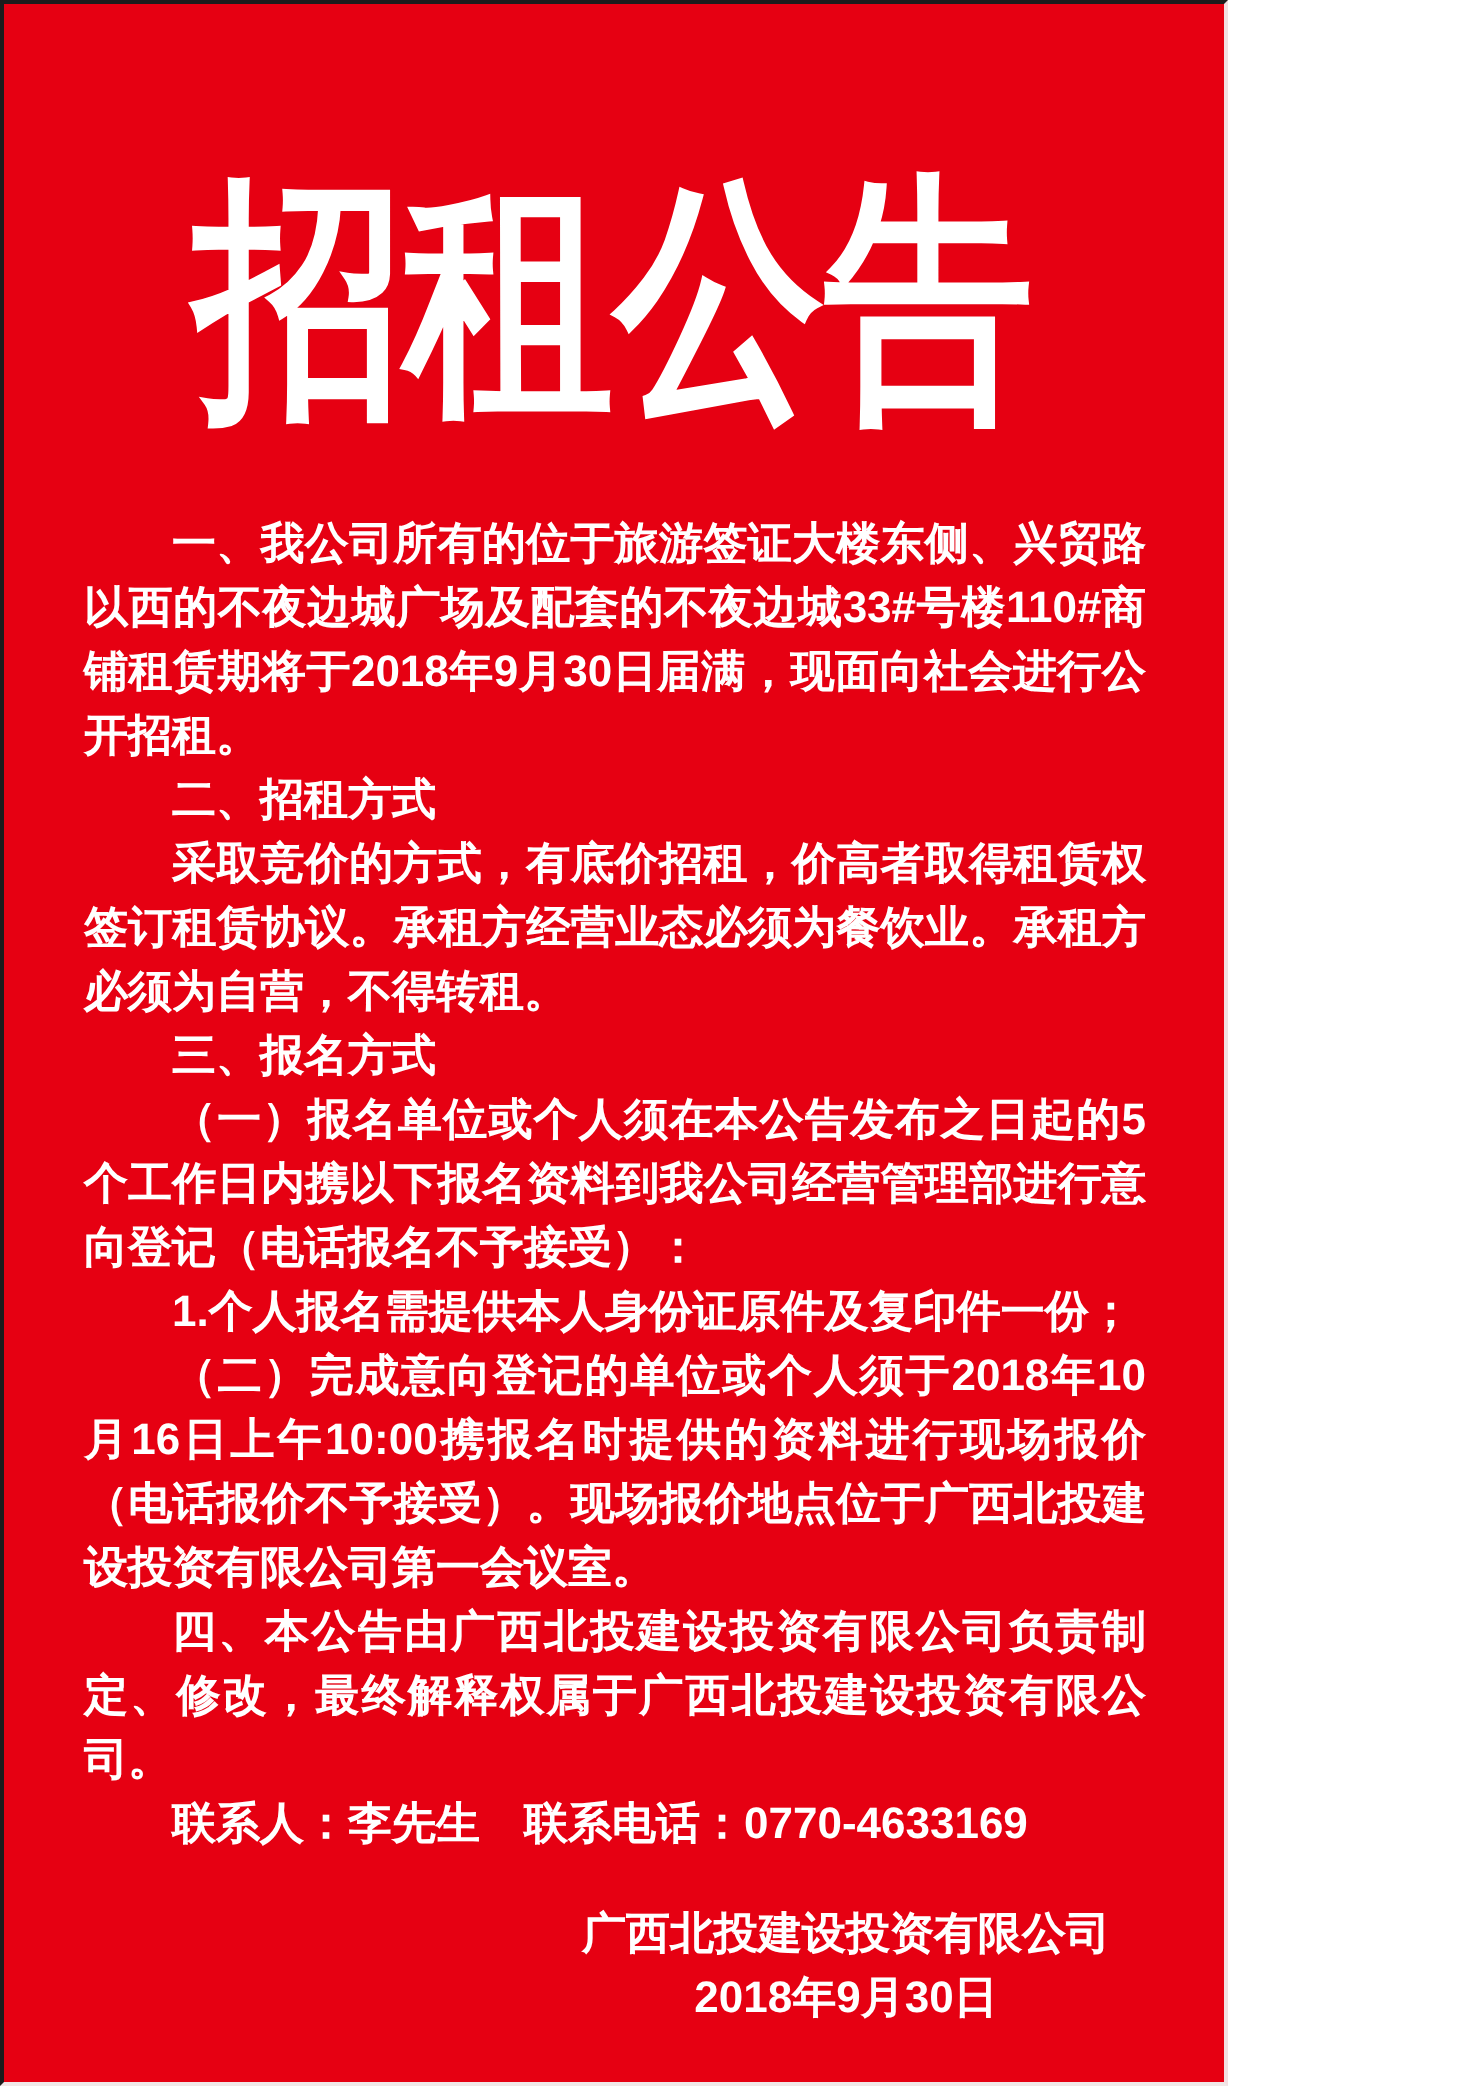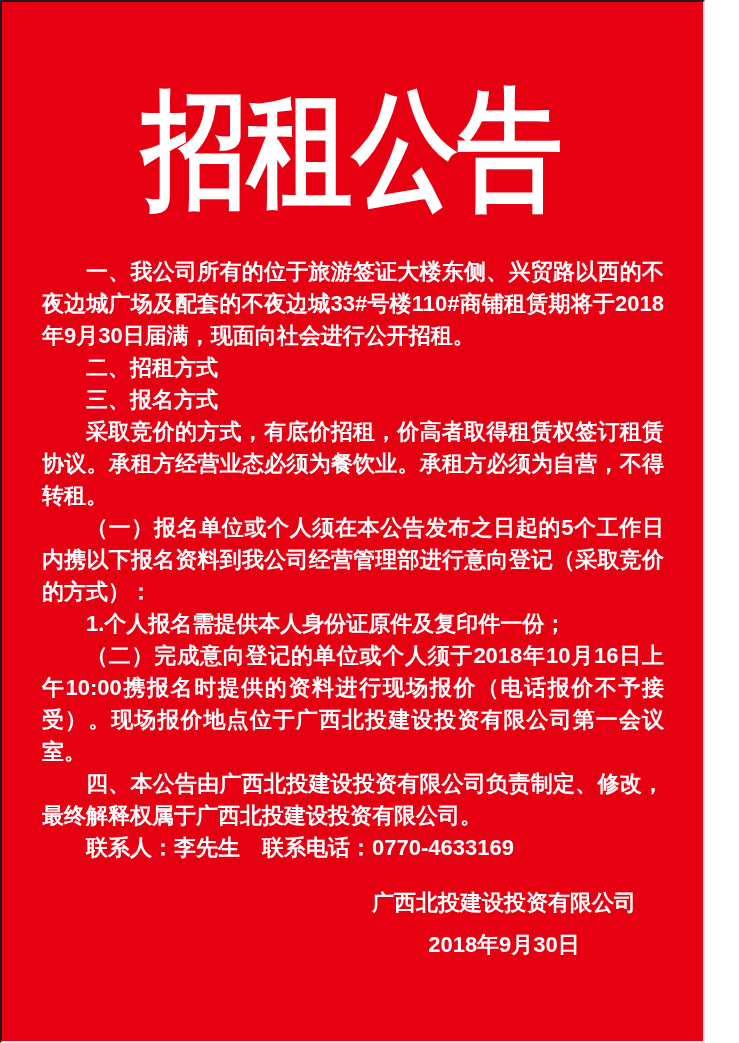--- a/index.html
+++ b/index.html
@@ -3,21 +3,21 @@
 <meta charset="utf-8">
 <style>
   html, body {
     margin: 0;
     padding: 0;
     background: #ffffff;
   }
   .poster {
     position: relative;
     box-sizing: border-box;
-    width: 705px;
+    width: 614px;
     height: 1043px;
     background: var(--poster-bg, #e60012);
     color: var(--poster-text, #ffffff);
     border-top: 2px solid #1c1c1c;
     border-left: 2px solid #1c1c1c;
     border-right: 2px solid #f2dfe2;
     border-bottom: 2px solid #f0e8e8;
     overflow: hidden;
     font-family: "Liberation Sans", "DejaVu Sans", sans-serif;
     font-weight: bold;
@@ -53,43 +53,43 @@
     text-align: center;
   }
   .signature {
     margin: 23px 18px 0 auto;
     width: max-content;
     text-align: center;
     font-size: 22px;
     line-height: 32px;
   }
   .signature p {
-    margin: 10px;
+    margin: 0;
   }
 </style>
 </head>
 <body>
 
 <div class="poster">
 
   <h1 class="title">招租公告</h1>
 
   <div class="body">
 
     <div>
 
         <p class="para">一、我公司所有的位于旅游签证大楼东侧、兴贸路以西的不夜边城广场及配套的不夜边城33#号楼110#商铺租赁期将于2018年9月30日届满，现面向社会进行公开招租。</p>
 
         <p class="para">二、招租方式</p>
 
+        <p class="para">采取竞价的方式，有底价招租，价高者取得租赁权签订租赁协议。承租方经营业态必须为餐饮业。承租方必须为自营，不得转租。</p>
+
         <p class="para">三、报名方式</p>
 
-        <p class="para">采取竞价的方式，有底价招租，价高者取得租赁权签订租赁协议。承租方经营业态必须为餐饮业。承租方必须为自营，不得转租。</p>
-
-        <p class="para">（一）报名单位或个人须在本公告发布之日起的5个工作日内携以下报名资料到我公司经营管理部进行意向登记（采取竞价的方式）：</p>
+        <p class="para">（一）报名单位或个人须在本公告发布之日起的5个工作日内携以下报名资料到我公司经营管理部进行意向登记（电话报名不予接受）：</p>
 
 
         <p class="para">1.个人报名需提供本人身份证原件及复印件一份；</p>
 
 
         <p class="para">（二）完成意向登记的单位或个人须于2018年10月16日上午10:00携报名时提供的资料进行现场报价（电话报价不予接受）。现场报价地点位于广西北投建设投资有限公司第一会议室。</p>
 
         <p class="para">四、本公告由广西北投建设投资有限公司负责制定、修改，最终解释权属于广西北投建设投资有限公司。</p>
       </div>
 

